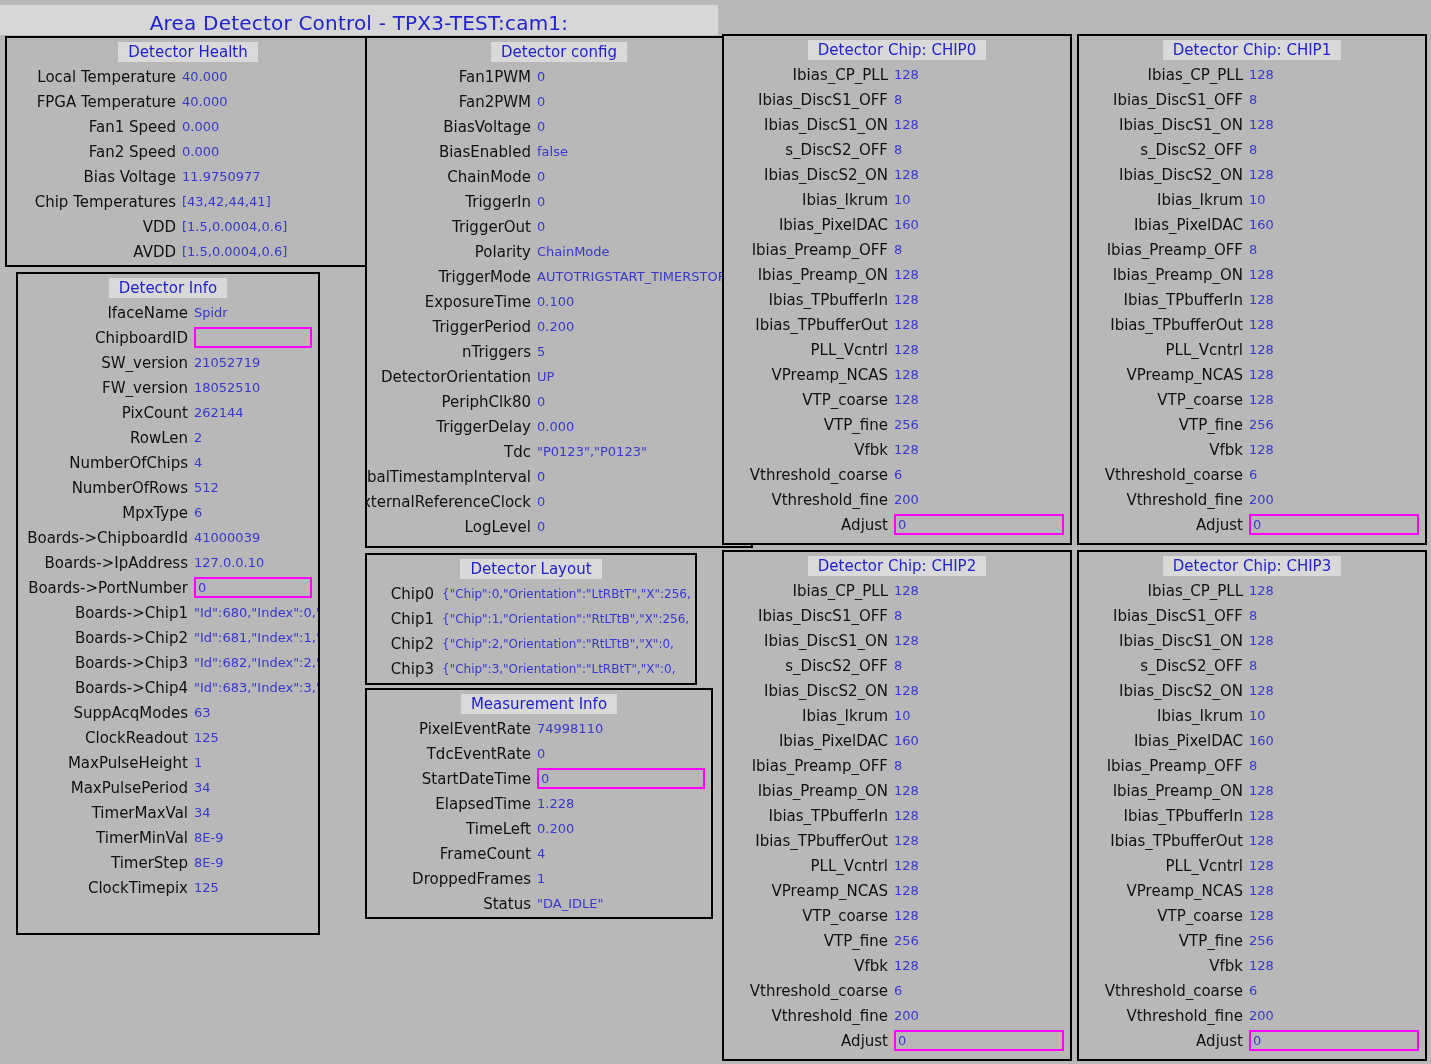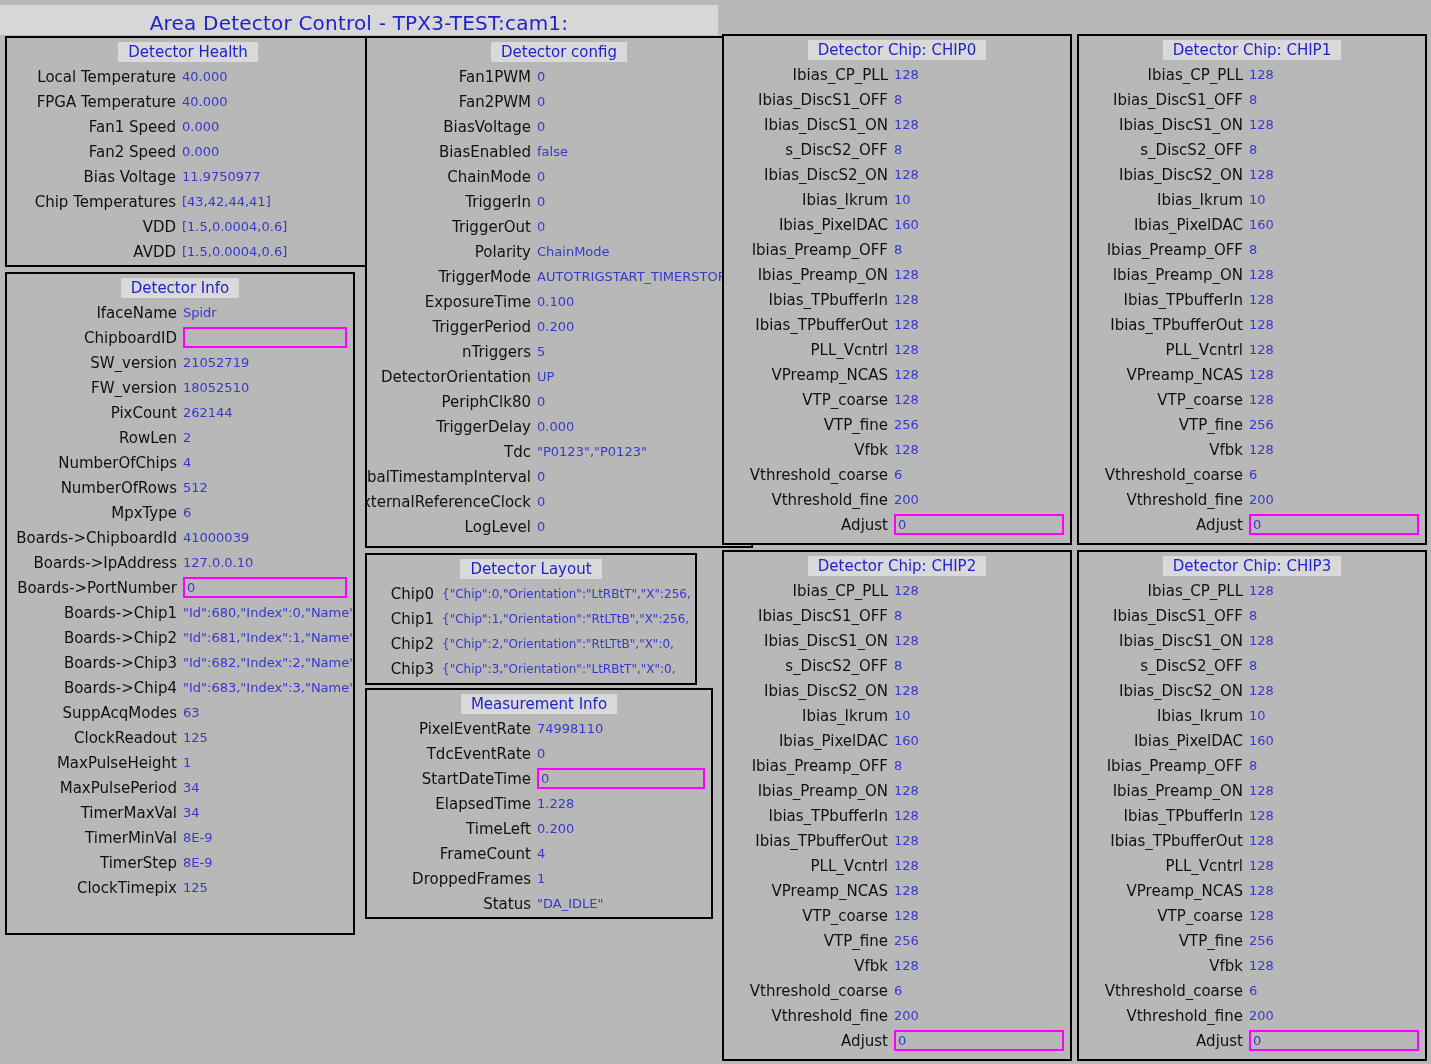--- a/index.html
+++ b/index.html
@@ -92,21 +92,21 @@
     height: 21px;
     line-height: 17px;
     padding: 0 2px;
     vertical-align: middle;
     overflow: hidden;
     white-space: nowrap;
   }
 
   
   #p-health    { left: 5px;    top: 36px;  width: 366px; height: 231px; }
-  #p-info      { left: 5px;    top: 272px; width: 350px; height: 663px; }
+  #p-info      { left: 16px;    top: 272px; width: 304px; height: 663px; }
   #p-config    { left: 365px;  top: 36px;  width: 388px; height: 512px; }
   #p-layout    { left: 365px;  top: 553px; width: 332px; height: 132px; }
   #p-meas      { left: 365px;  top: 688px; width: 348px; height: 231px; }
   #p-chip0     { left: 722px;  top: 34px;  width: 350px; height: 511px; }
   #p-chip1     { left: 1077px; top: 34px;  width: 350px; height: 511px; }
   #p-chip2     { left: 722px;  top: 550px; width: 350px; height: 511px; }
   #p-chip3     { left: 1077px; top: 550px; width: 350px; height: 511px; }
 
   
   #p-health .lbl { width: 175px; }

